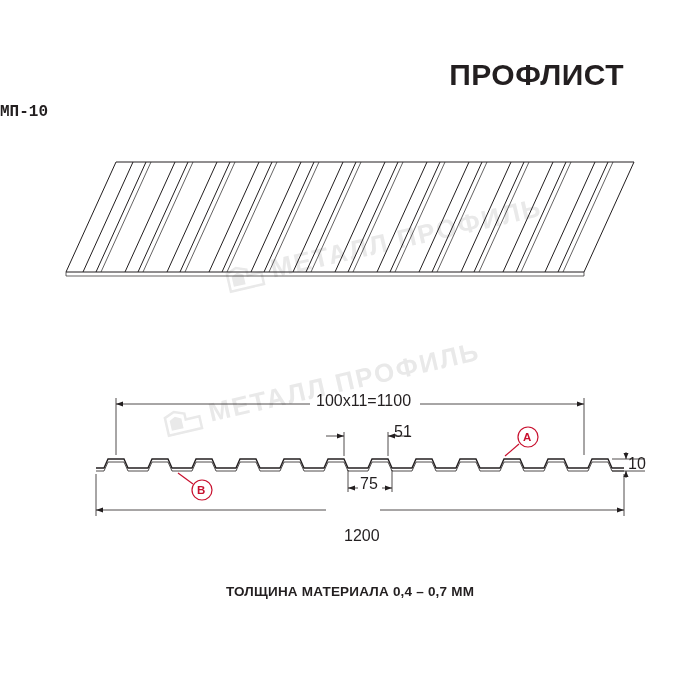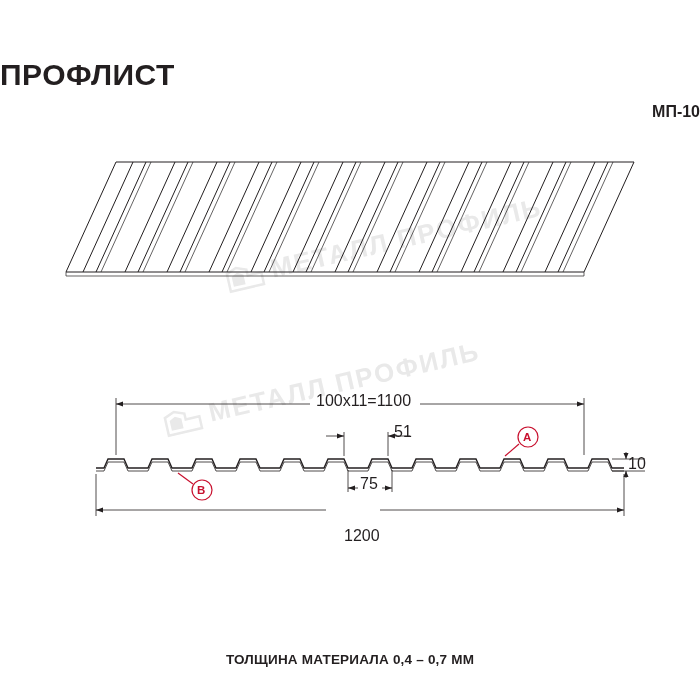--- a/index.html
+++ b/index.html
@@ -18,36 +18,37 @@
   .page {
     position: absolute;
     left: 0; top: 0;
     width: 700px;
     height: 700px;
   }
   .title {
     position: absolute;
     left: 0; top: 58px;
     width: 624px;
+    text-align: right;
+    font-size: 30px;
+    font-weight: bold;
+    letter-spacing: 0.5px;
+  }
+  .subtitle {
+    position: absolute;
+    left: 0; top: 103px;
+    width: 700px;
     text-align: left;
-    font-size: 30px;
-    font-weight: bold;
-    letter-spacing: 0.5px;
-  }
-  .subtitle {
-    position: absolute;
-    left: 0; top: 103px;
-    width: 700px;
-    text-align: right;
     font-size: 16px;
     font-weight: bold;
+    font-family: Liberation Mono, monospace;
   }
   .footnote {
     position: absolute;
-    left: 0; top: 652px;
+    left: 0; top: 584px;
     width: 700px;
     text-align: center;
     font-size: 13.5px;
     font-weight: bold;
     letter-spacing: 0.2px;
   }
   .drawing {
     position: absolute;
     left: 0; top: 0;
     width: 700px;

